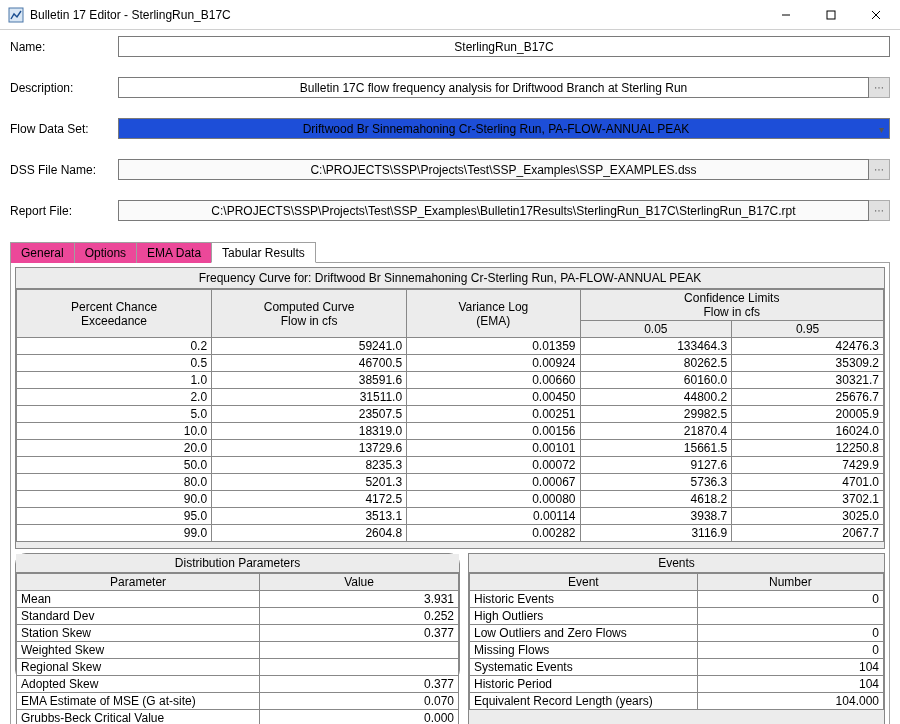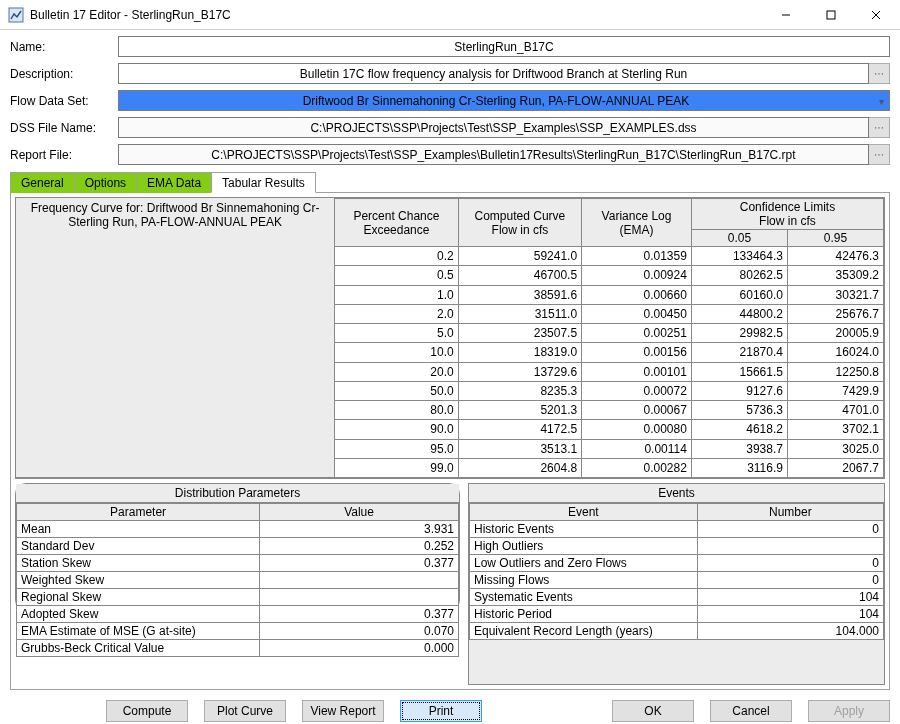--- a/index.html
+++ b/index.html
@@ -4,33 +4,33 @@
   <style>
     * { margin:0; padding:0; box-sizing:border-box; }
     body { font-family: "Segoe UI", Tahoma, sans-serif; font-size:12px; color:#000; background:#fff; width:900px; height:724px; overflow:hidden; }
     .title-bar { height:30px; display:flex; align-items:center; padding:0 2px 0 8px; border-bottom:1px solid #d0d0d0; background:#fff;}
     .title-bar .app-icon { width:16px; height:16px; margin-right:6px; }
     .title-bar .title-text { flex:1; font-size:12px; }
     .win-btns { display:flex; }
     .win-btn { width:45px; height:28px; display:flex; align-items:center; justify-content:center; }
     .win-btn svg { width:10px; height:10px; }
     .content { padding:6px 10px 4px 10px; }
-    .form-row { display:flex; align-items:center; margin-bottom:6px; }
+    .form-row { display:flex; align-items:center; margin-bottom:20px; }
     .form-label { width:108px; font-size:12px; }
     .form-input { flex:1; border:1px solid #7a7a7a; height:21px; padding:2px 4px; font-size:12px; background:#fff; display:flex; align-items:center;justify-content:center;}
     .form-input.readonlyish { background:#fafafa;padding-left:24px; }
     .input-suffix { width:21px; height:21px; border:1px solid #adadad; border-left:none; display:flex; align-items:center; justify-content:center; background:#e1e1e1; font-size:10px; color:#555;}
     .select-wrap { position:relative; display:flex; flex:1;}
-    .select-wrap .form-input { padding-right:20px; background:#3b82f6; }
+    .select-wrap .form-input { padding-right:20px; background:#1d4ed8; }
     .select-wrap .chev { position:absolute; right:6px; top:50%; transform:translateY(-50%); font-size:10px; color:#555;}
     .tabs-row { display:flex; border-bottom:1px solid #a0a0a0; height:22px; margin-top:6px;}
-    .tab { padding:3px 10px; border:1px solid #a0a0a0; border-bottom:none; margin-right:-1px; background:#84cc16; font-size:12px; position:relative; top:1px;}
+    .tab { padding:3px 10px; border:1px solid #a0a0a0; border-bottom:none; margin-right:-1px; background:#ec4899; font-size:12px; position:relative; top:1px;}
     .tab.active { background:#fff; z-index:2; border-bottom:1px solid #fff;}
     .main-panel { border:1px solid #a0a0a0; border-top:none; padding:4px; height:497px; display:flex; flex-direction:column; gap:4px;}
-    .table-outer { border:1px solid #888; background:#fff; height:302px; display:flex; flex-direction:row;}
+    .table-outer { border:1px solid #888; background:#fff; height:302px; display:flex; flex-direction:column;}
     .table-title { text-align:center; padding:3px 0; border-bottom:1px solid #888; background:#ececec; font-size:12px;}
     table { border-collapse:collapse; width:100%; table-layout:fixed; font-size:12px;}
     th, td { border:1px solid #888; padding:1px 4px; overflow:hidden; white-space:nowrap; }
     th { background:#ececec; font-weight:normal; text-align:center;}
     td { text-align:right; }
     .lower-panels { display:flex; gap:8px; flex:1; }
     .panel { border:1px solid #888; background:#fff; display:flex; flex-direction:column;}
     .panel-title { text-align:center; border-bottom:1px solid #888; background:#ececec; padding:2px 0;}
     .panel.left { width:445px; height:128px;border-radius:11px;}
     .panel.right { flex:1; height:202px;}

